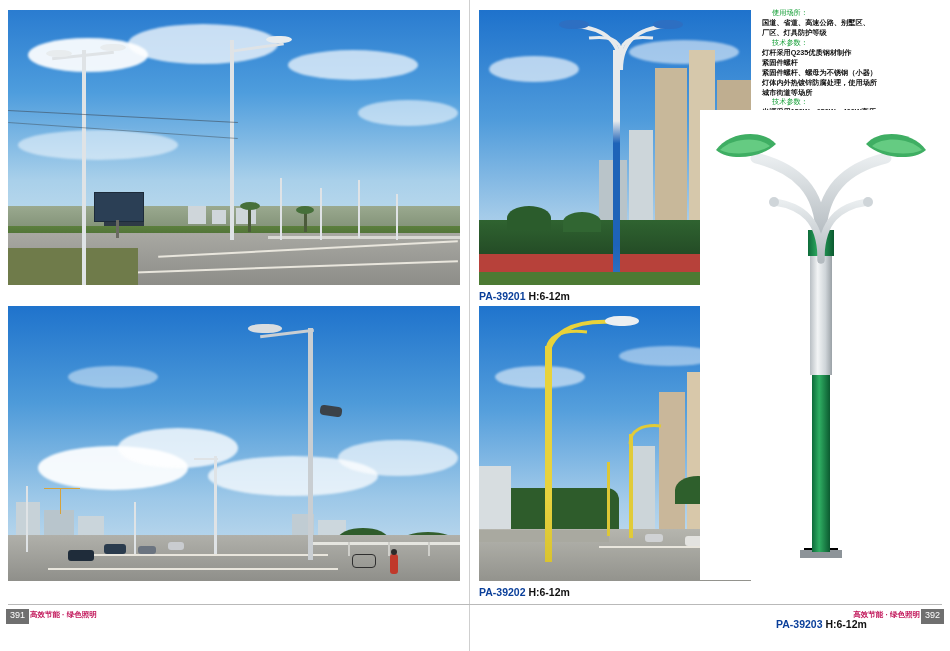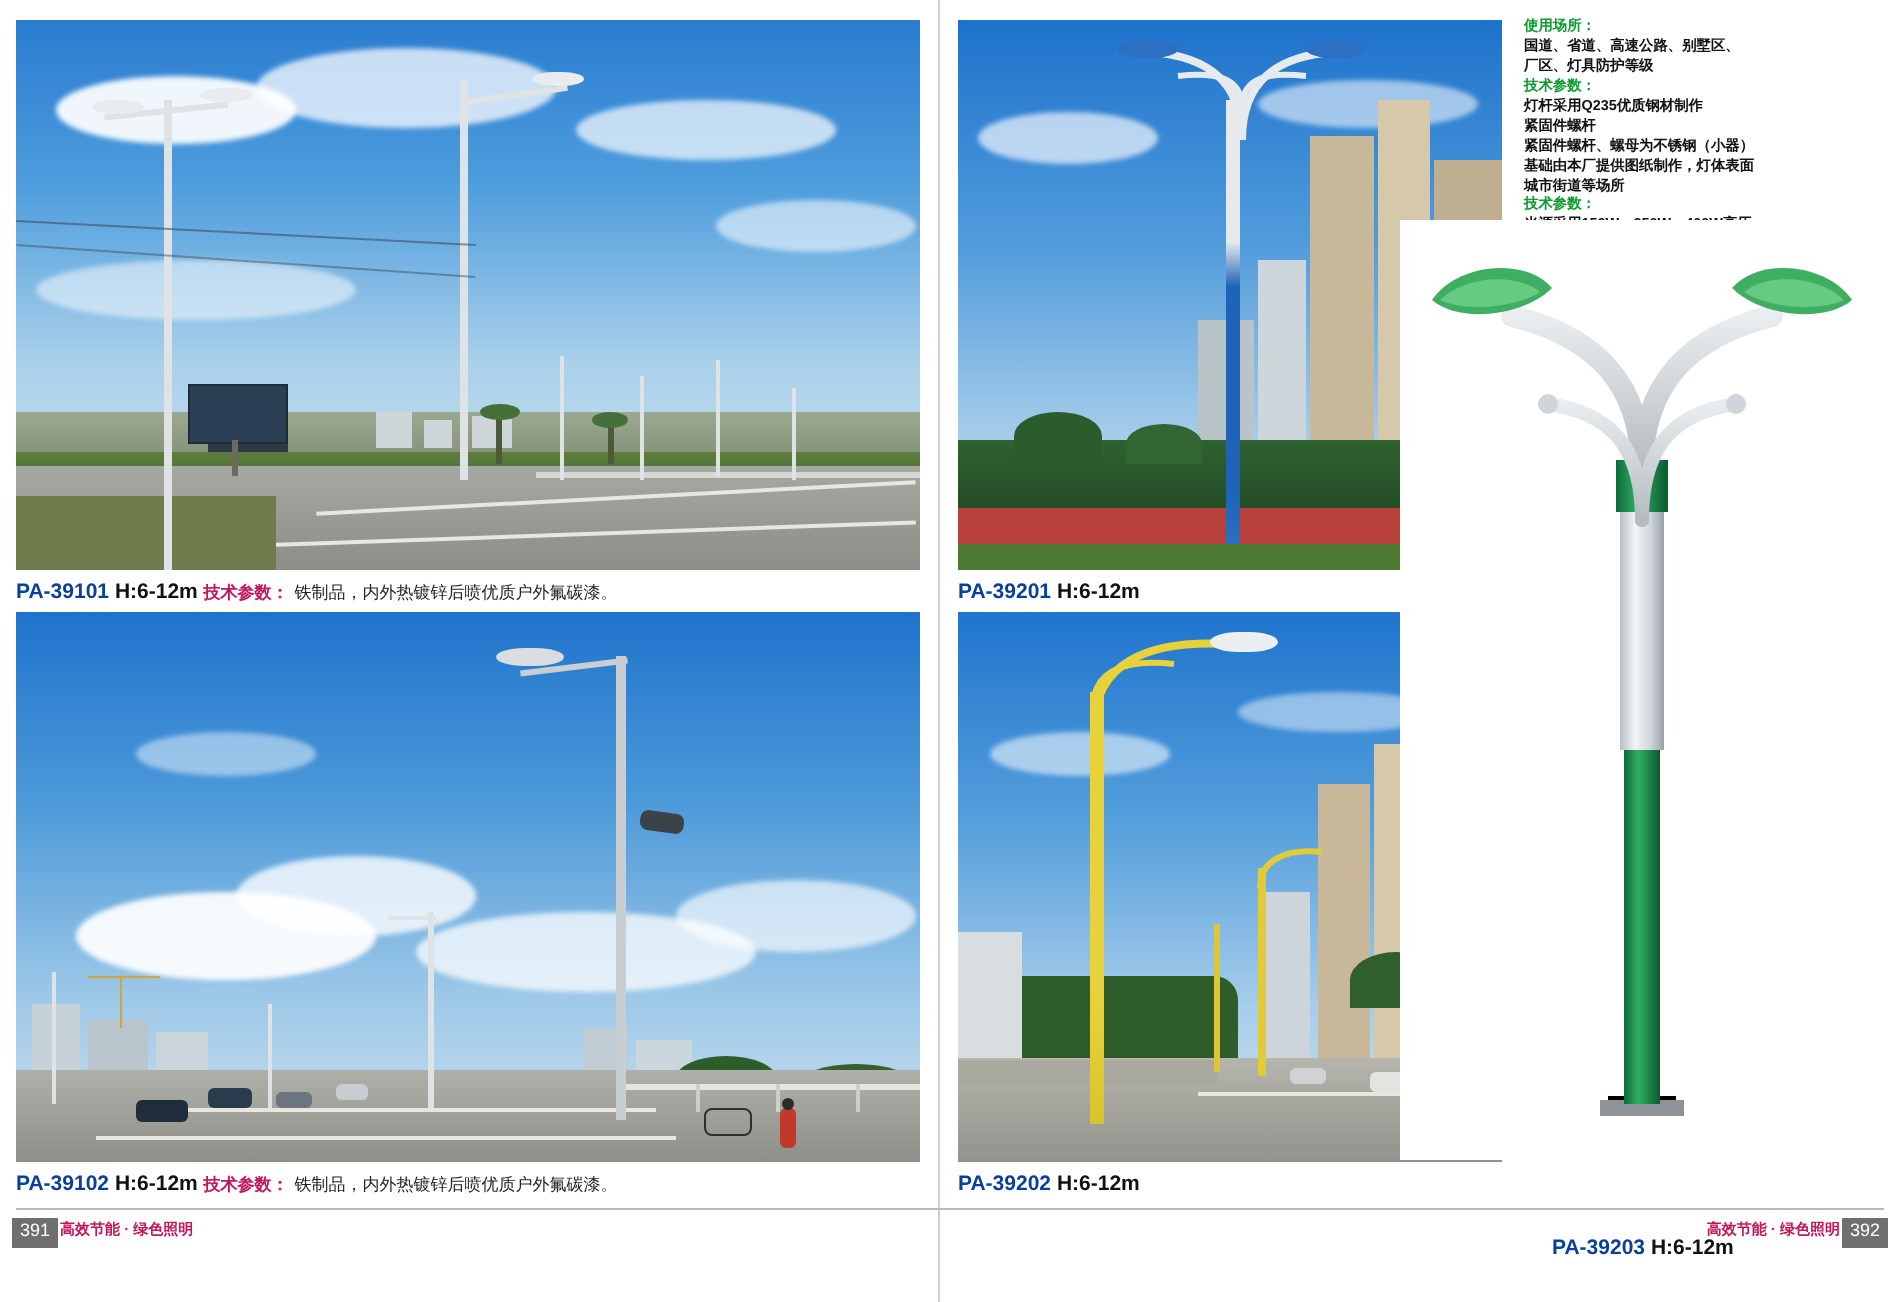--- a/index.html
+++ b/index.html
@@ -97,21 +97,22 @@
     position: absolute;
     left: 762px;
     top: 8px;
     width: 182px;
     font-size: 7.2px;
     line-height: 1.38;
     color: #111;
   }
   .specs .hd {
     color: #0b9b2e;
-    font-weight: bold;
+    font-weight: normal;
+    margin-left: 10px;
   }
   .specs .ln { color: #111; font-weight: bold; }
 
   
   .footer-rule {
     position: absolute;
     left: 8px;
     right: 8px;
     top: 604px;
     height: 1px;
@@ -189,26 +190,20 @@
     <div style="position:absolute; left:296px; top:200px; width:3px; height:22px; background:#4b5b3a;"></div>
     <div style="position:absolute; left:288px; top:196px; width:18px; height:8px; background:#46703a; border-radius:50%;"></div>
 
     <div style="position:absolute; left:86px; top:182px; width:48px; height:28px; background:#2b3f55; border:1px solid #1d2b3a;"></div>
     <div style="position:absolute; left:108px; top:210px; width:3px; height:18px; background:#6a6a62;"></div>
 
     <div style="position:absolute; left:0; top:106px; width:230px; height:1px; background:rgba(60,70,80,.55); transform:rotate(3deg);"></div>
     <div style="position:absolute; left:0; top:120px; width:230px; height:1px; background:rgba(60,70,80,.45); transform:rotate(4deg);"></div>
   </div>
 
-  <div class="caption" style="left:8px; top:290px;">
-    <span class="code">PA-39101</span>
-    <span class="hval">H:6-12m</span>
-    <span class="tech">技术参数：</span>
-    <span class="techtxt">铁制品，内外热镀锌后喷优质户外氟碳漆。</span>
-  </div>
 
   <div class="photo" style="left:8px; top:306px; width:452px; height:275px;">
     <div class="sky" style="background:linear-gradient(to bottom,#1f73cc 0%,#4d9ad9 35%,#9dc8e8 70%,#cfe2ef 100%);"></div>
     <div class="cloud" style="left:30px; top:140px; width:150px; height:44px;"></div>
     <div class="cloud" style="left:110px; top:122px; width:120px; height:40px; opacity:.85;"></div>
     <div class="cloud" style="left:200px; top:150px; width:170px; height:40px; opacity:.8;"></div>
     <div class="cloud" style="left:330px; top:134px; width:120px; height:36px; opacity:.7;"></div>
     <div class="cloud" style="left:60px; top:60px; width:90px; height:22px; opacity:.5;"></div>
 
     <div class="building" style="left:8px; top:196px; width:24px; height:54px; background:#c7d2d8;"></div>
@@ -244,26 +239,20 @@
     <div style="position:absolute; left:252px; top:26px; width:54px; height:3px; background:#c9ced2; transform:rotate(-7deg);"></div>
     <div class="lamphead" style="left:240px; top:18px; width:34px; height:9px; background:#d9dde0;"></div>
     <div style="position:absolute; left:312px; top:100px; width:22px; height:10px; background:#3b4249; border-radius:4px; transform:rotate(8deg);"></div>
 
     <div class="pole" style="left:206px; top:150px; width:3px; height:98px;"></div>
     <div style="position:absolute; left:186px; top:152px; width:24px; height:2px; background:#dfe3e6;"></div>
     <div class="pole" style="left:126px; top:196px; width:2px; height:52px;"></div>
     <div class="pole" style="left:18px; top:180px; width:2px; height:66px;"></div>
   </div>
 
-  <div class="caption" style="left:8px; top:586px;">
-    <span class="code">PA-39102</span>
-    <span class="hval">H:6-12m</span>
-    <span class="tech">技术参数：</span>
-    <span class="techtxt">铁制品，内外热镀锌后喷优质户外氟碳漆。</span>
-  </div>
 
   <div class="photo" style="left:479px; top:10px; width:272px; height:275px;">
     <div class="sky" style="background:linear-gradient(to bottom,#1e72cc 0%,#4f9bdb 40%,#a4cbe9 75%,#d2e4f0 100%);"></div>
     <div class="cloud" style="left:10px; top:46px; width:90px; height:26px; opacity:.7;"></div>
     <div class="cloud" style="left:150px; top:30px; width:110px; height:24px; opacity:.6;"></div>
 
     <div class="building" style="left:176px; top:58px; width:32px; height:170px; background:#c8b89a;"></div>
     <div class="building" style="left:210px; top:40px; width:26px; height:188px; background:#d6c8ab;"></div>
     <div class="building" style="left:238px; top:70px; width:34px; height:158px; background:#bfae90;"></div>
     <div class="building" style="left:150px; top:120px; width:24px; height:108px; background:#cdd6da;"></div>
@@ -334,21 +323,21 @@
   </div>
 
   <div class="specs">
     <div class="hd">使用场所：</div>
     <div class="ln">国道、省道、高速公路、别墅区、</div>
     <div class="ln">厂区、灯具防护等级</div>
     <div class="hd">技术参数：</div>
     <div class="ln">灯杆采用Q235优质钢材制作</div>
     <div class="ln">紧固件螺杆</div>
     <div class="ln">紧固件螺杆、螺母为不锈钢（小器）</div>
-    <div class="ln">基础由本厂提供图纸制作，灯体表面</div>
+    <div class="ln">灯体内外热镀锌防腐处理，使用场所</div>
     <div class="ln">城市街道等场所</div>
     <div class="hd">技术参数：</div>
     <div class="ln">光源采用150W、250W、400W高压</div>
     <div class="ln">钠灯或LED光源</div>
     <div class="ln">灯具防护等级：IP55</div>
     <div class="ln">基础由本厂提供图纸制作</div>
   </div>
 
   <div style="position:absolute; left:700px; top:110px; width:244px; height:470px; background:#fff;">
     <svg viewBox="0 0 244 470" width="244" height="470">

